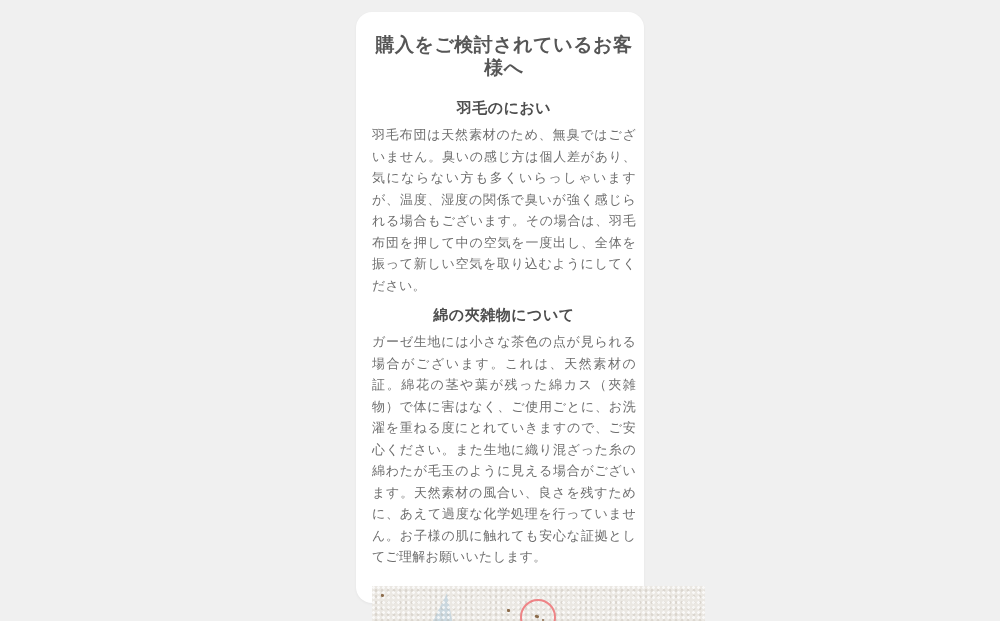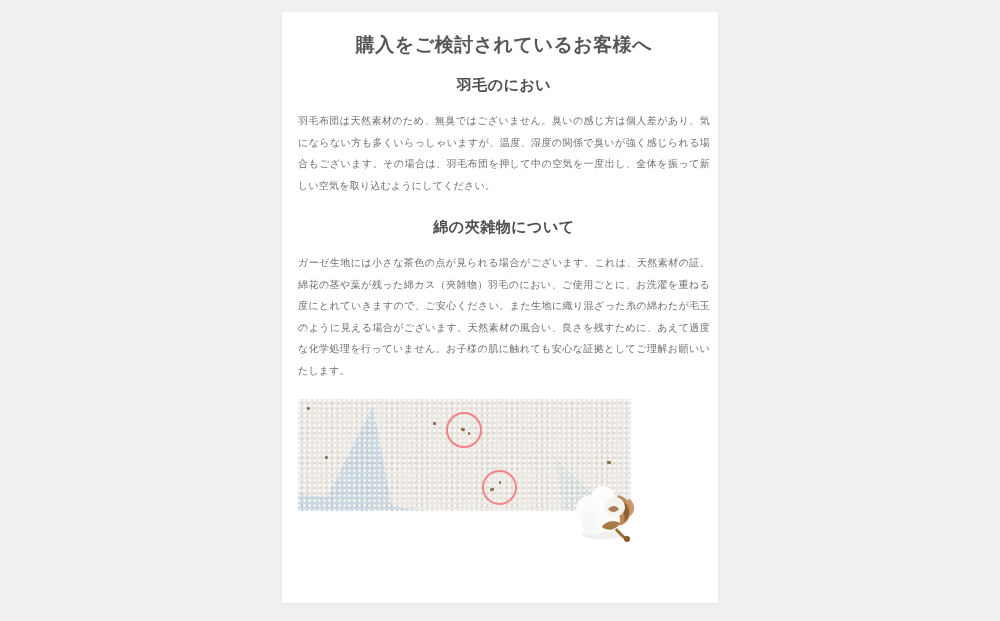--- a/index.html
+++ b/index.html
@@ -9,24 +9,24 @@
     background: var(--page-bg, #f0f0f0);
     font-family: "Liberation Sans", "DejaVu Sans", sans-serif;
   }
   .page {
     position: relative;
     width: 1000px; height: 621px;
     background: var(--page-bg, #f0f0f0);
   }
   .card {
     position: relative;
-    width: 436px; height: 591px;
+    width: 288px; height: 591px;
     margin: 12px auto 0;
     background: var(--card-bg, #ffffff);
-    border-radius: 0;
+    border-radius: 16px;
     box-shadow: 0 1px 3px rgba(0,0,0,.05);
     box-sizing: border-box;
     padding: 21px 8px 0 16px;
   }
   .card-title {
     margin: 0;
     font-size: 19px; line-height: 23px;
     letter-spacing: .5px;
     font-weight: bold;
     text-align: center;
@@ -34,24 +34,24 @@
   }
   .sec-heading {
     margin: 22px 0 0;
     font-size: 15px; line-height: 17px;
     letter-spacing: .5px;
     font-weight: bold;
     text-align: center;
     color: var(--heading-text, #4e4e4e);
     font-family: Liberation Mono, monospace;
   }
-  .sec-heading.second { margin-top: 24px; }
+  .sec-heading.second { margin-top: 12px; }
   .sec-body {
-    margin: 15px 0 0;
-    font-size: 10px; line-height: 21.5px;
+    margin: 6px 0 0;
+    font-size: 13px; line-height: 21.5px;
     letter-spacing: .2px;
     color: var(--body-text, #6e6e6e);
     text-align: justify;
   }
   
   .fabric-wrap {
     position: relative;
     margin-top: 18px;
     width: 333px; height: 112px;
   }
@@ -102,21 +102,21 @@
 
     <h1 class="card-title">購入をご検討されているお客様へ</h1>
 
     <section>
       <h2 class="sec-heading">羽毛のにおい</h2>
       <p class="sec-body">羽毛布団は天然素材のため、無臭ではございません。臭いの感じ方は個人差があり、気にならない方も多くいらっしゃいますが、温度、湿度の関係で臭いが強く感じられる場合もございます。その場合は、羽毛布団を押して中の空気を一度出し、全体を振って新しい空気を取り込むようにしてください。</p>
     </section>
 
     <section>
       <h2 class="sec-heading second">綿の夾雑物について</h2>
-      <p class="sec-body">ガーゼ生地には小さな茶色の点が見られる場合がございます。これは、天然素材の証。綿花の茎や葉が残った綿カス（夾雑物）羽毛のにおい、ご使用ごとに、お洗濯を重ねる度にとれていきますので、ご安心ください。また生地に織り混ざった糸の綿わたが毛玉のように見える場合がございます。天然素材の風合い、良さを残すために、あえて過度な化学処理を行っていません。お子様の肌に触れても安心な証拠としてご理解お願いいたします。</p>
+      <p class="sec-body">ガーゼ生地には小さな茶色の点が見られる場合がございます。これは、天然素材の証。綿花の茎や葉が残った綿カス（夾雑物）で体に害はなく、ご使用ごとに、お洗濯を重ねる度にとれていきますので、ご安心ください。また生地に織り混ざった糸の綿わたが毛玉のように見える場合がございます。天然素材の風合い、良さを残すために、あえて過度な化学処理を行っていません。お子様の肌に触れても安心な証拠としてご理解お願いいたします。</p>
     </section>
 
     <div class="fabric-wrap">
       <div class="fabric">
         <div class="star star1"></div>
         <div class="star star2"></div>
         <div class="texture"></div>
 
         <div class="speck" style="left:9px;  top:8px;  width:3px; transform:rotate(15deg);"></div>
         <div class="speck" style="left:135px;top:23px; width:3px; transform:rotate(-10deg);"></div>

